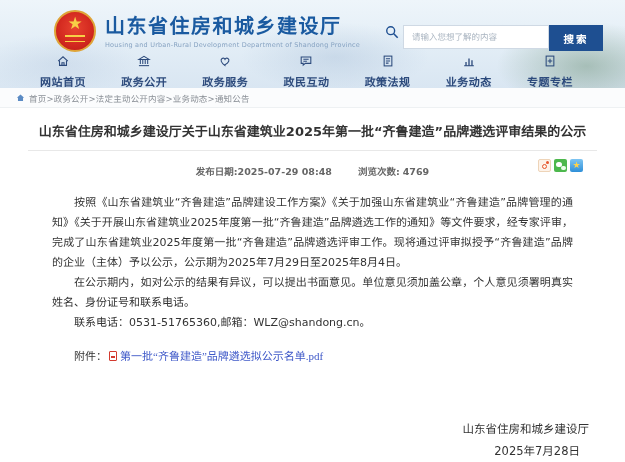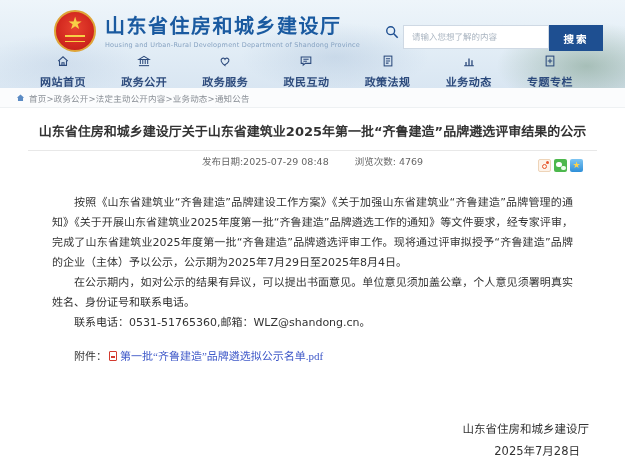--- a/index.html
+++ b/index.html
@@ -66,21 +66,21 @@
   .crumb-home-icon { width:9px; height:9px; margin-right:4px; }
   .breadcrumb-path { font-size:8.5px; color:#8a8f96; letter-spacing:.2px; cursor:pointer; }
 
   
   .content { position:absolute; top:108px; left:0; width:625px; height:354px; background:#fff; }
   .article-title {
     padding:15px 22px 0; text-align:center;
     font-size:13px; font-weight:bold; color:#333; line-height:17px;
   }
   .title-divider { margin:10px 28px 0; border-top:1px solid #e8e8e8; }
-  .meta-row { position:relative; height:24px; margin-top:3px; display:flex; align-items:flex-start; justify-content:center; gap:26px; }
+  .meta-row { position:relative; height:24px; margin-top:3px; display:flex; align-items:flex-end; justify-content:center; gap:26px;font-weight:bold; }
   .meta-item { font-size:9.5px; color:#666; }
   .meta-views .views-value { margin-left:3px; }
   .share-icons { position:absolute; right:42px; top:5px; display:flex; gap:3px; }
   .share-icon { width:13px; height:13px; border-radius:2px; position:relative; cursor:pointer; }
   .icon-weibo { background:#fdf3ea; border:1px solid #eed4b8; }
   .icon-weibo .eye { position:absolute; left:2.5px; top:3.5px; width:5px; height:5px;
     border:1.6px solid #e6562d; border-radius:50%; }
   .icon-weibo .spark { position:absolute; right:1.5px; top:1px; width:3px; height:3px;
     background:#e6562d; border-radius:50%; }
   .icon-wechat { background:#4db84d; }

